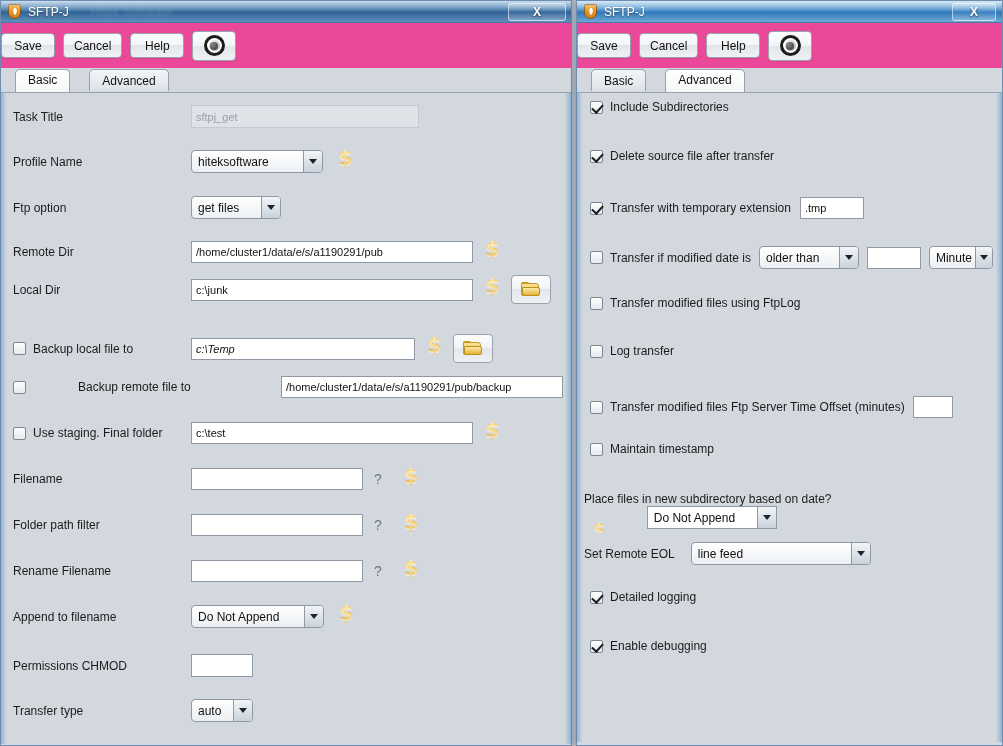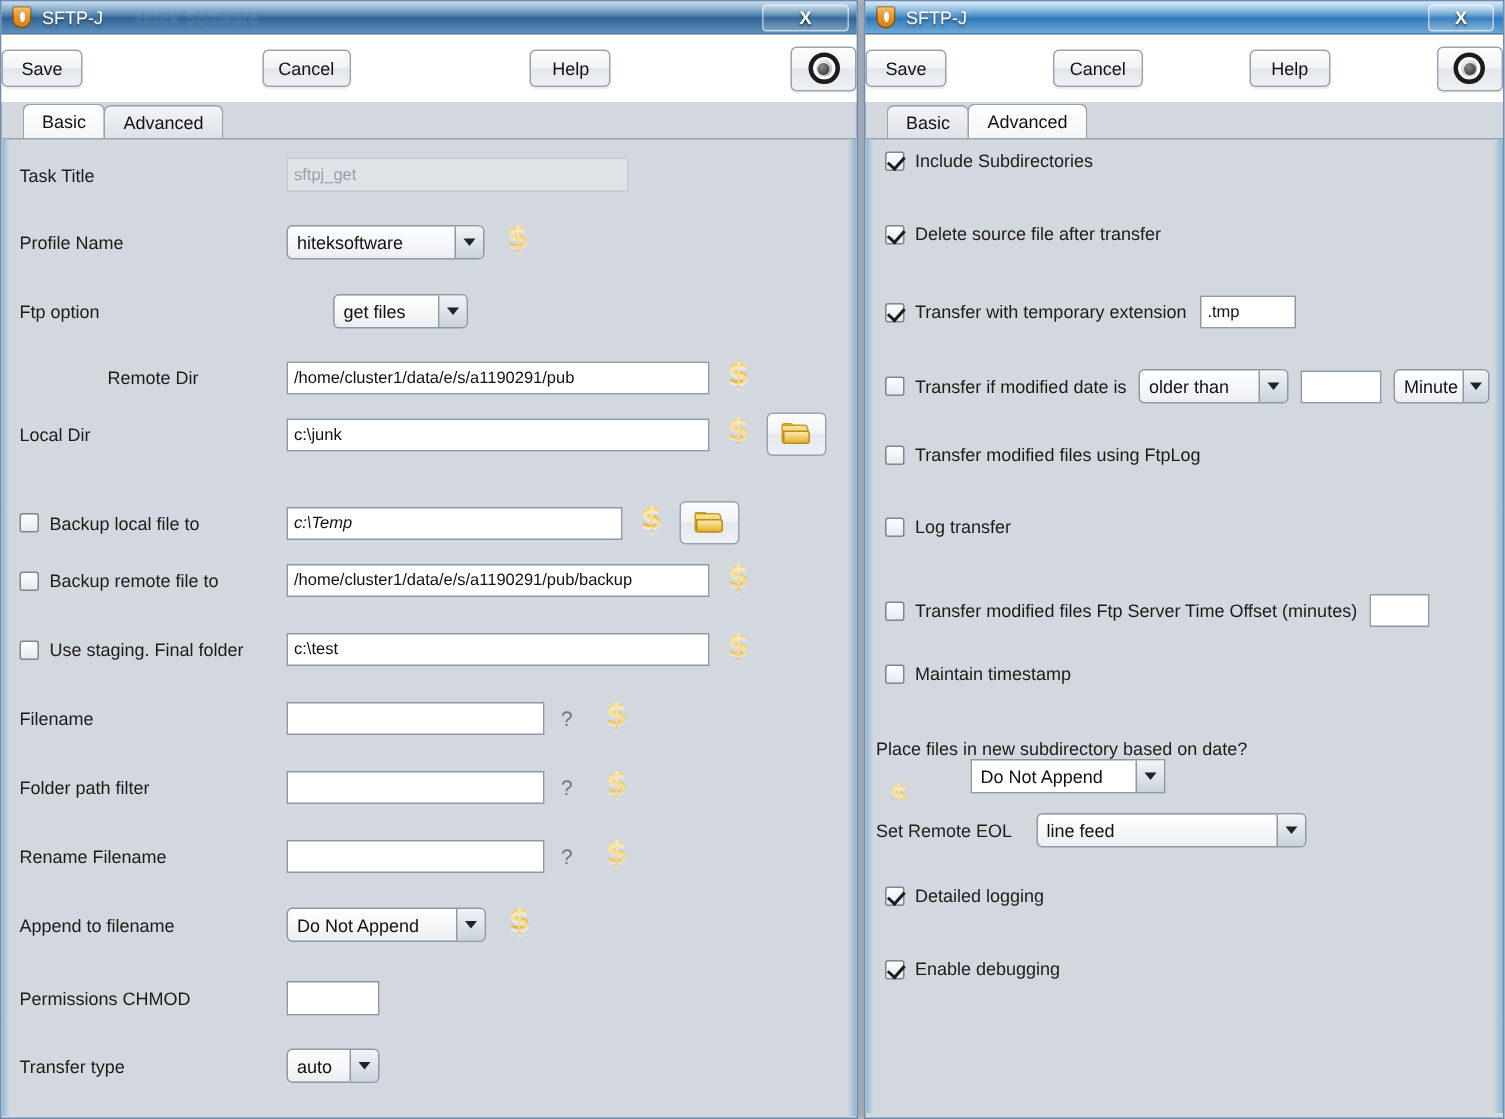--- a/index.html
+++ b/index.html
@@ -85,23 +85,23 @@
     font-size: 12px; font-weight: bold;
     display: flex; align-items: center; justify-content: center;
     text-shadow: 0 1px 2px rgba(0,0,0,.6);
     z-index: 3;
   }
   #win-left .close-btn { width: 58px; right: 5px; }
 
   
   .toolbar {
     height: 45px;
-    display: flex; align-items: center; justify-content: space-between;
+    display: flex; align-items: center; justify-content: flex-start;
     gap: 8px;
-    background: #ffffff;
+    background: #ec4899;
   }
   .btn {
     min-width: 54px; height: 25px;
     padding: 0 10px;
     border: 1px solid #9aa3ad;
     border-radius: 4px;
     background: linear-gradient(to bottom, #fdfdfe 0%, #f2f4f6 48%, #e2e6eb 50%, #eef1f4 100%);
     font-size: 12px; color: #111;
     display: flex; align-items: center; justify-content: center;
     box-shadow: 0 1px 1px rgba(0,0,0,.08);
@@ -119,24 +119,25 @@
   }
   .target-icon::after {
     content:""; position:absolute; left:50%; top:50%;
     transform: translate(-50%,-50%);
     width: 8px; height: 8px; border-radius: 50%;
     background: radial-gradient(circle at 35% 30%, #8a8a8a, #2a2a2a);
   }
 
   
   .tabrow {
-    display: flex; align-items: flex-end;
+    display: flex; align-items: center;
     padding-left: 14px;
     height: 24px;
     position: relative;
+    gap: 20px;
   }
   .tab {
     height: 22px;
     padding: 0 12px;
     display: flex; align-items: center;
     font-size: 12px;
     border: 1px solid #9aa3ad;
     border-bottom: none;
     border-radius: 5px 5px 0 0;
     background: linear-gradient(to bottom, #fbfcfd, #dfe4ea);
@@ -342,32 +343,32 @@
         <span class="lbl" style="width:178px;">Profile Name</span>
         <span class="combo" style="width:132px;">
           <span class="cval">hiteksoftware</span>
           <span class="carrow">
               <i></i>
             </span>
         </span>
         <span class="dollar" style="margin-left:15px;"></span>
       </div>
 
-      <div class="row" style="top:103px;gap:31px;">
+      <div class="row" style="top:103px;">
         <span class="lbl" style="width:178px;">Ftp option</span>
         <span class="combo" style="width:90px;">
           <span class="cval">get files</span>
           <span class="carrow">
               <i></i>
             </span>
         </span>
       </div>
 
       <div class="row" style="top:148px;">
-        <span class="lbl" style="width:178px;text-align:center;">Remote Dir</span>
+        <span class="lbl" style="width:178px;">Remote Dir</span>
         <span class="field" style="width:282px;">/home/cluster1/data/e/s/a1190291/pub</span>
         <span class="dollar" style="margin-left:12px;"></span>
       </div>
 
       <div class="row" style="top:182px;">
         <span class="lbl" style="width:178px;">Local Dir</span>
         <span class="field" style="width:282px;">c:\junk</span>
         <span class="dollar" style="margin-left:12px;"></span>
         <span class="folder-btn" style="margin-left:11px;">
           <span class="folder-ico">
@@ -385,21 +386,21 @@
         <span class="dollar" style="margin-left:12px;"></span>
         <span class="folder-btn" style="margin-left:11px;">
           <span class="folder-ico">
               <span class="tab2"></span>
               <span class="back"></span>
               <span class="front"></span>
             </span>
         </span>
       </div>
 
-      <div class="row" style="top:283px;">
+      <div class="row" style="top:283px;gap:45px;">
         <span class="cb"></span>
         <span class="lbl" style="width:158px;">Backup remote file to</span>
         <span class="field" style="width:282px;">/home/cluster1/data/e/s/a1190291/pub/backup</span>
         <span class="dollar" style="margin-left:12px;"></span>
       </div>
 
       <div class="row" style="top:329px;">
         <span class="cb"></span>
         <span class="lbl" style="width:158px;">Use staging.  Final folder</span>
         <span class="field" style="width:282px;">c:\test</span>

